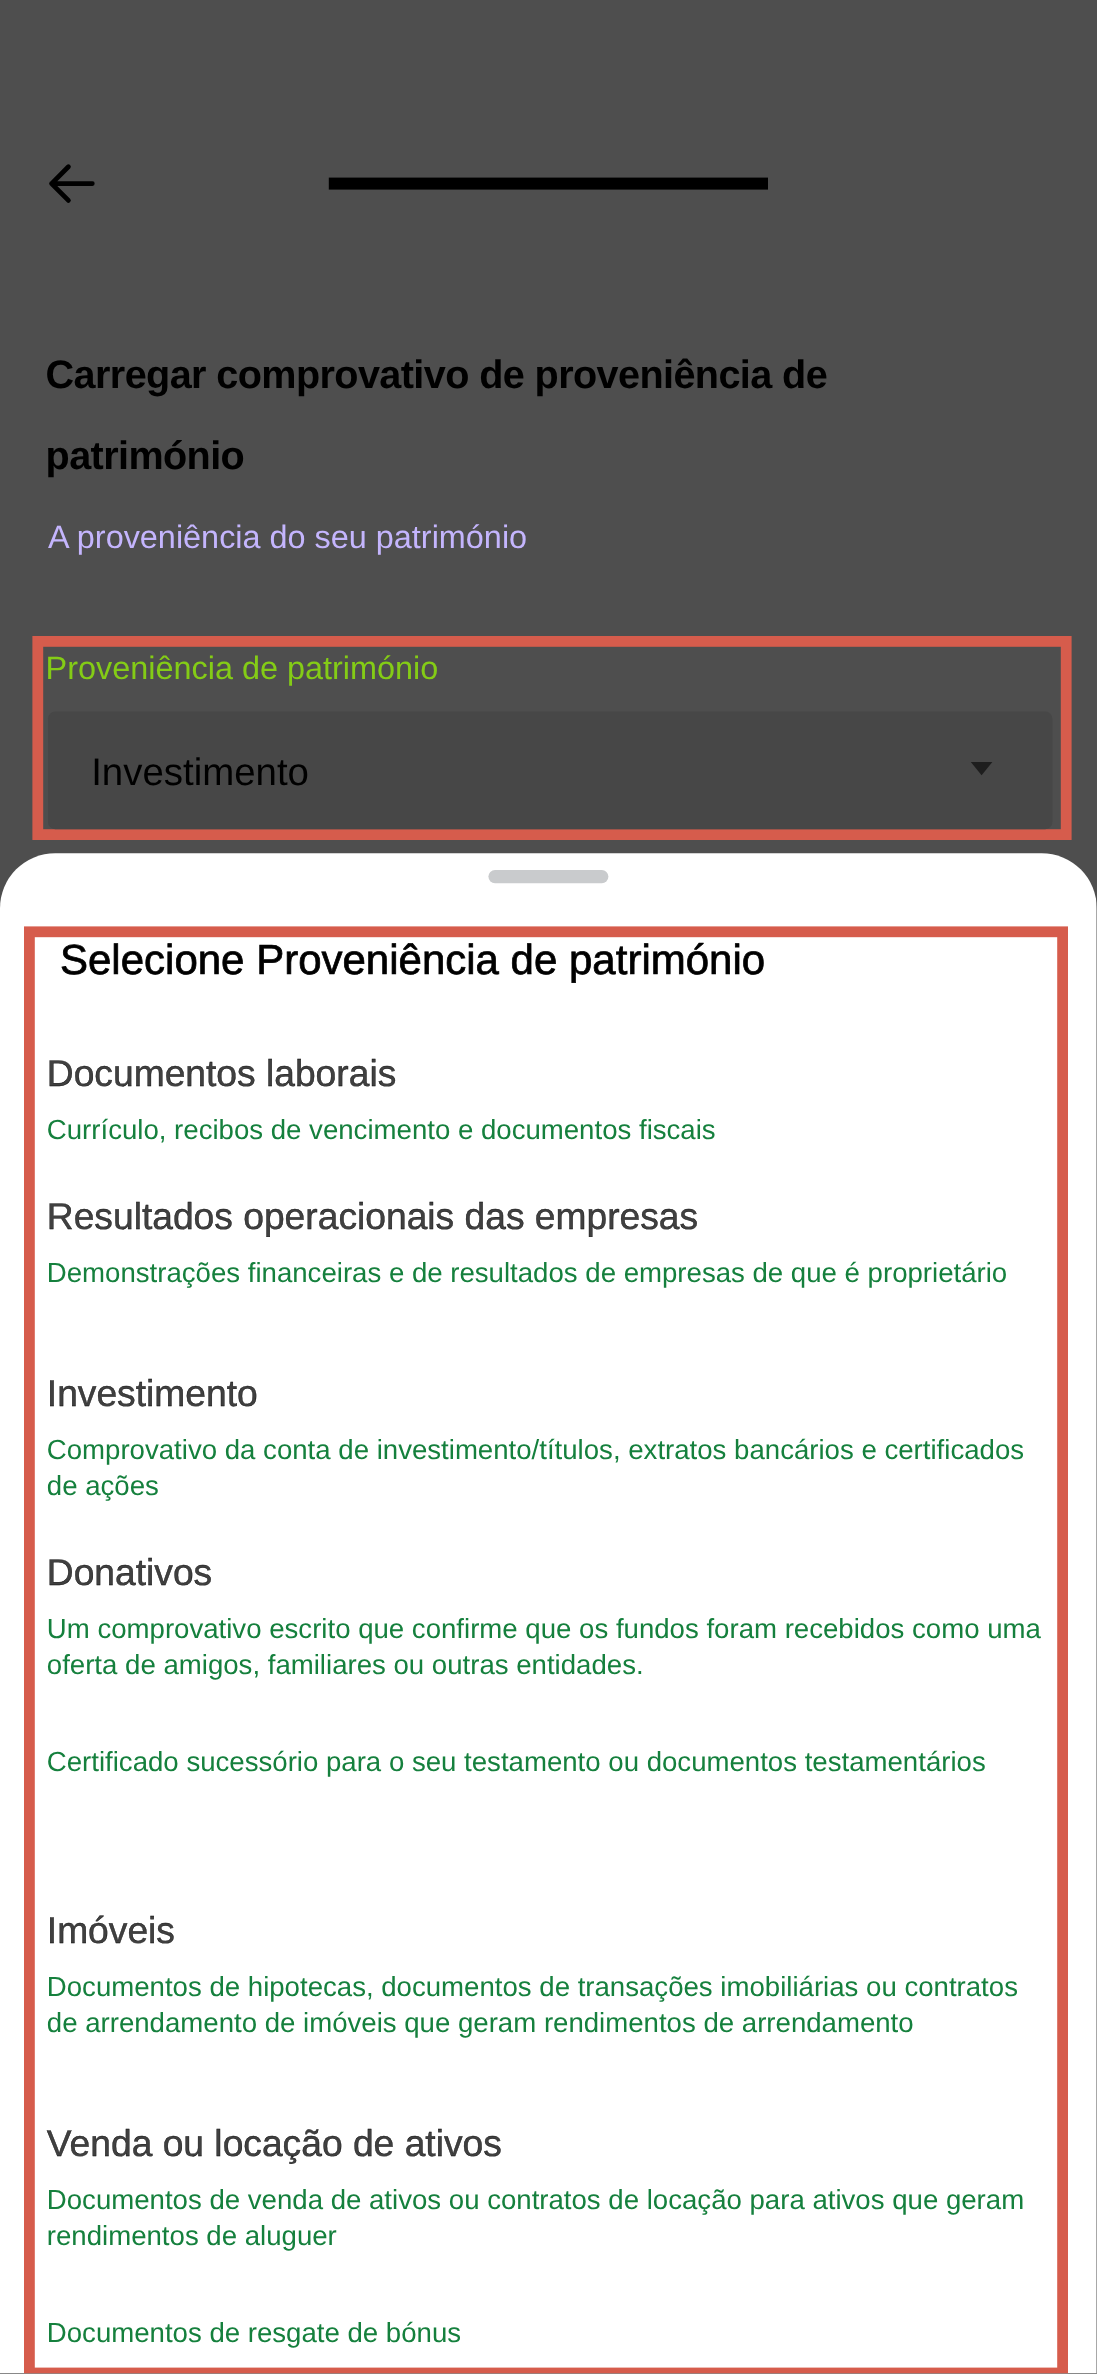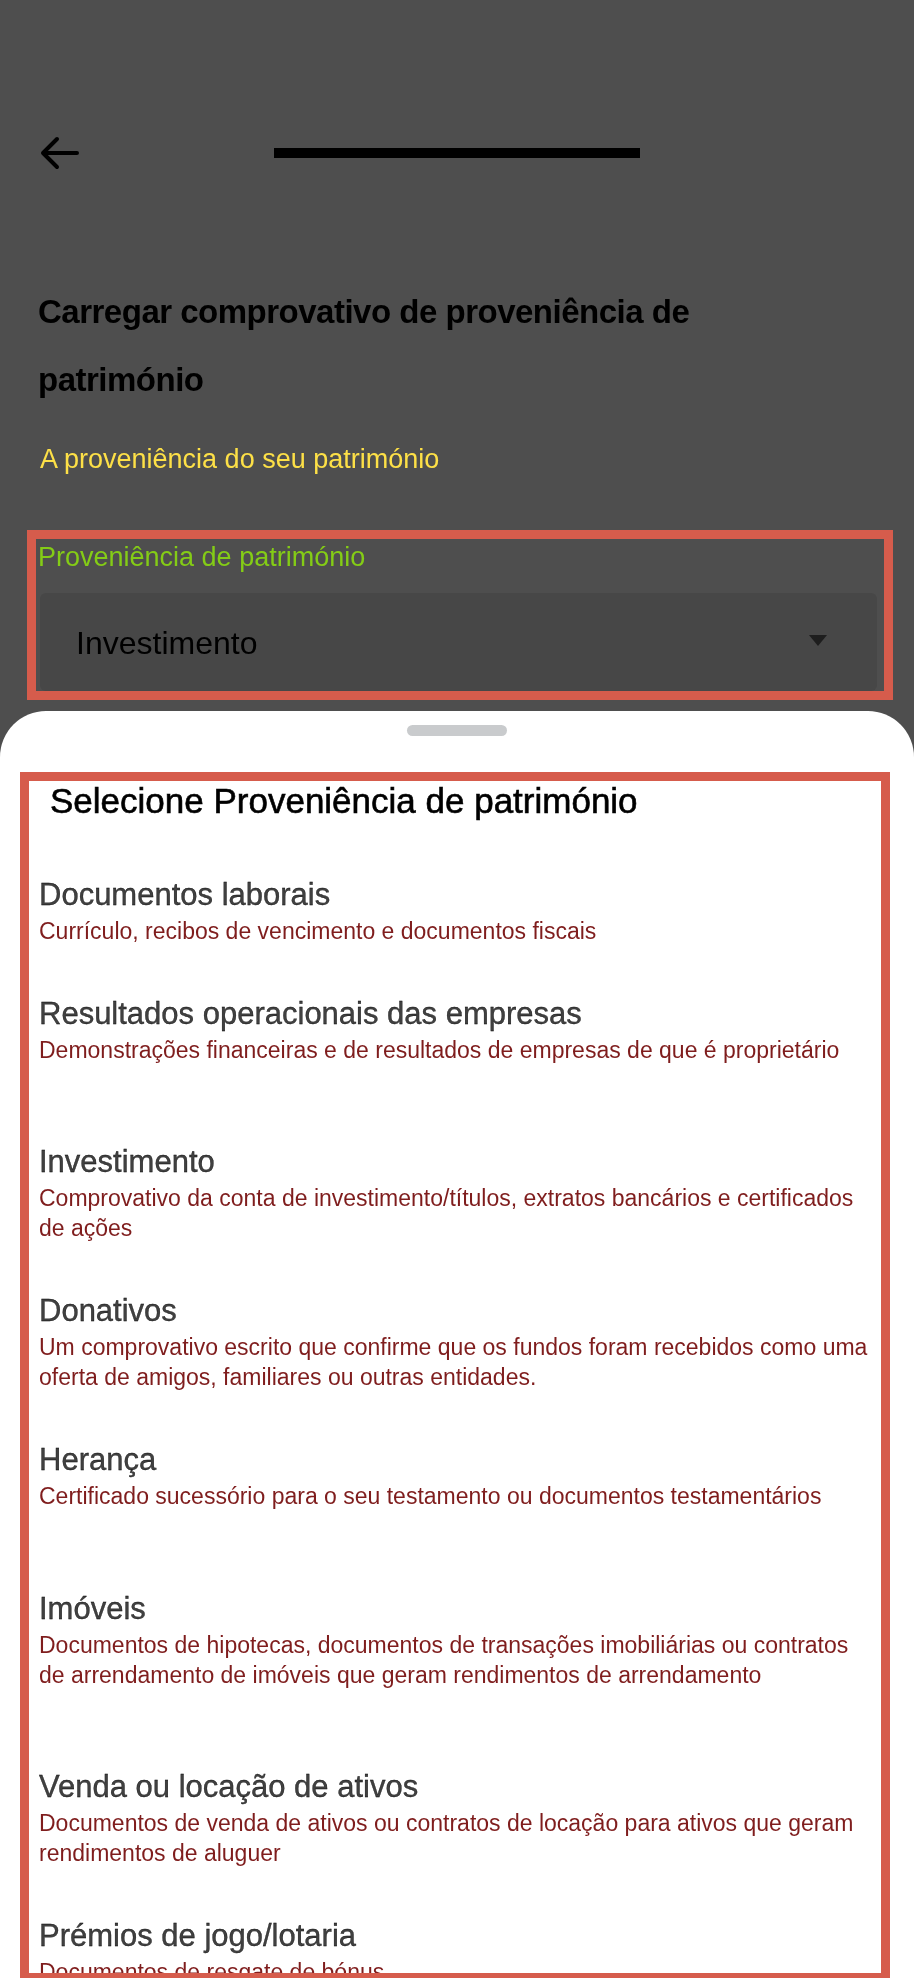--- a/index.html
+++ b/index.html
@@ -18,22 +18,22 @@
     .progress-bar {
       position: absolute; left: 274px; top: 148px; width: 366px; height: 10px;
       background: #000;
     }
     .page-title {
       position: absolute; left: 38px; top: 278px; width: 820px;
       font-size: 33px; font-weight: bold; line-height: 68px; color: #000;
       letter-spacing: -0.5px;
     }
     .page-subtitle {
-      position: absolute; left: 40px; top: 442px;
-      font-size: 27px; color: #fde047; line-height: 34px;
+      position: absolute; left: 40px; top: 431px;
+      font-size: 27px; color: #c4b5fd; line-height: 34px;
     }
     .field-outline {
       position: absolute; left: 27px; top: 530px; width: 866px; height: 170px;
       border: 9px solid #d65c4c;
     }
     .field-label {
       position: absolute; left: 38px; top: 540px;
       font-size: 27px; color: #84cc16; line-height: 34px;
     }
     .select-field {
@@ -68,21 +68,21 @@
       font-size: 35px; font-weight: normal; color: #000; line-height: 44px; margin-left: 11px;
       -webkit-text-stroke: 0.6px #000;
     }
     .options { position: absolute; left: 39px; top: 0; width: 840px; }
     .option { position: absolute; left: 0; width: 840px; cursor: pointer; }
     .option-title {
       display: block; font-size: 31px; color: #404040; line-height: 38px;
       -webkit-text-stroke: 0.3px #000;
     }
     .option-desc {
-      display: block; font-size: 23px; color: #7f1d1d; line-height: 30px; margin-top: 2px;
+      display: block; font-size: 23px; color: #15803d; line-height: 30px; margin-top: 12px;
     }
   </style>
 </head>
 <body>
 
 <div class="screen">
 
   <div class="back-btn">
     <svg width="40" height="34" viewBox="0 0 40 34">
       <path d="M38 17 H4 M18 3 L4 17 L18 31" stroke="#000" stroke-width="4" fill="none" stroke-linecap="round" stroke-linejoin="round"></path>
@@ -115,32 +115,30 @@
       </div>
       <div class="option" style="top:432px">
         <span class="option-title">Investimento</span>
         <span class="option-desc">Comprovativo da conta de investimento/títulos, extratos bancários e certificados de ações</span>
       </div>
       <div class="option" style="top:581px">
         <span class="option-title">Donativos</span>
         <span class="option-desc">Um comprovativo escrito que confirme que os fundos foram recebidos como uma oferta de amigos, familiares ou outras entidades.</span>
       </div>
       <div class="option" style="top:730px">
-        <span class="option-title">Herança</span>
         <span class="option-desc">Certificado sucessório para o seu testamento ou documentos testamentários</span>
       </div>
       <div class="option" style="top:879px">
         <span class="option-title">Imóveis</span>
         <span class="option-desc">Documentos de hipotecas, documentos de transações imobiliárias ou contratos de arrendamento de imóveis que geram rendimentos de arrendamento</span>
       </div>
       <div class="option" style="top:1057px">
         <span class="option-title">Venda ou locação de ativos</span>
         <span class="option-desc">Documentos de venda de ativos ou contratos de locação para ativos que geram rendimentos de aluguer</span>
       </div>
       <div class="option" style="top:1206px">
-        <span class="option-title">Prémios de jogo/lotaria</span>
         <span class="option-desc">Documentos de resgate de bónus</span>
       </div>
     </div>
 
     <div class="sheet-outline"></div>
   </div>
 </div>
 
 </body></html>

